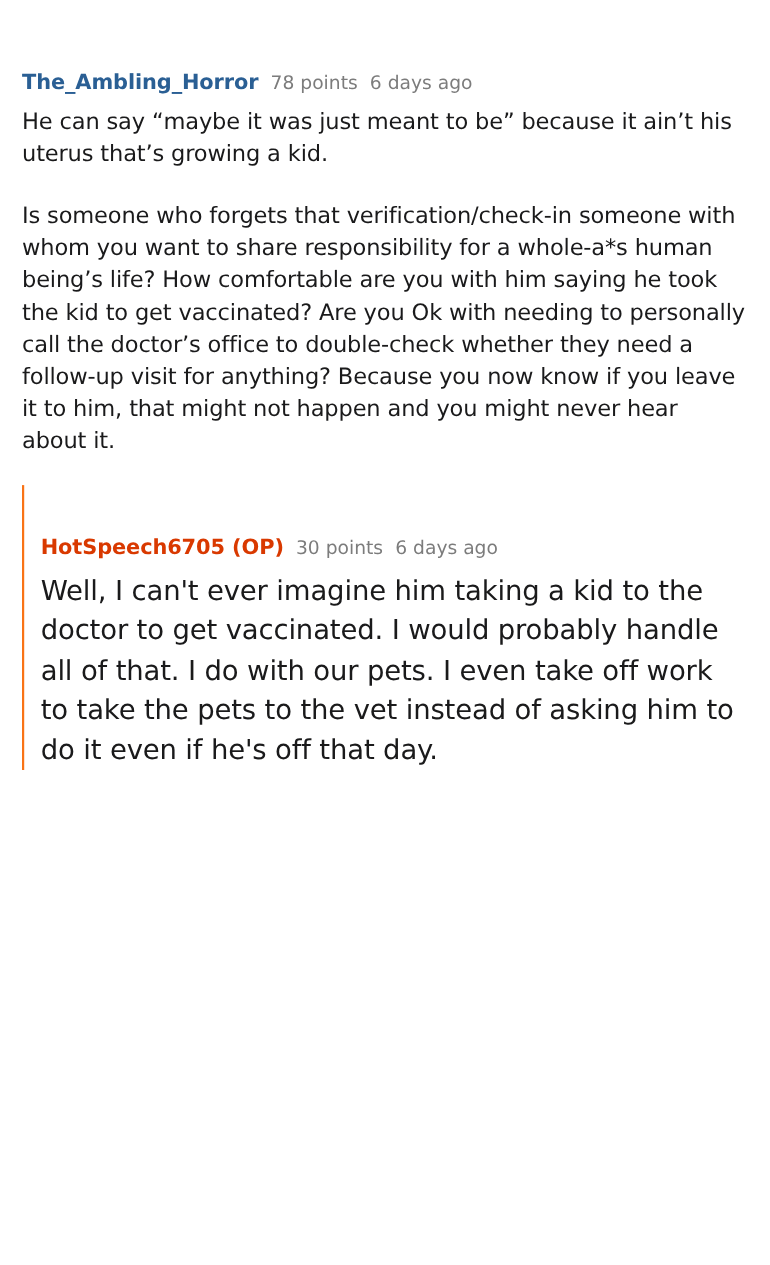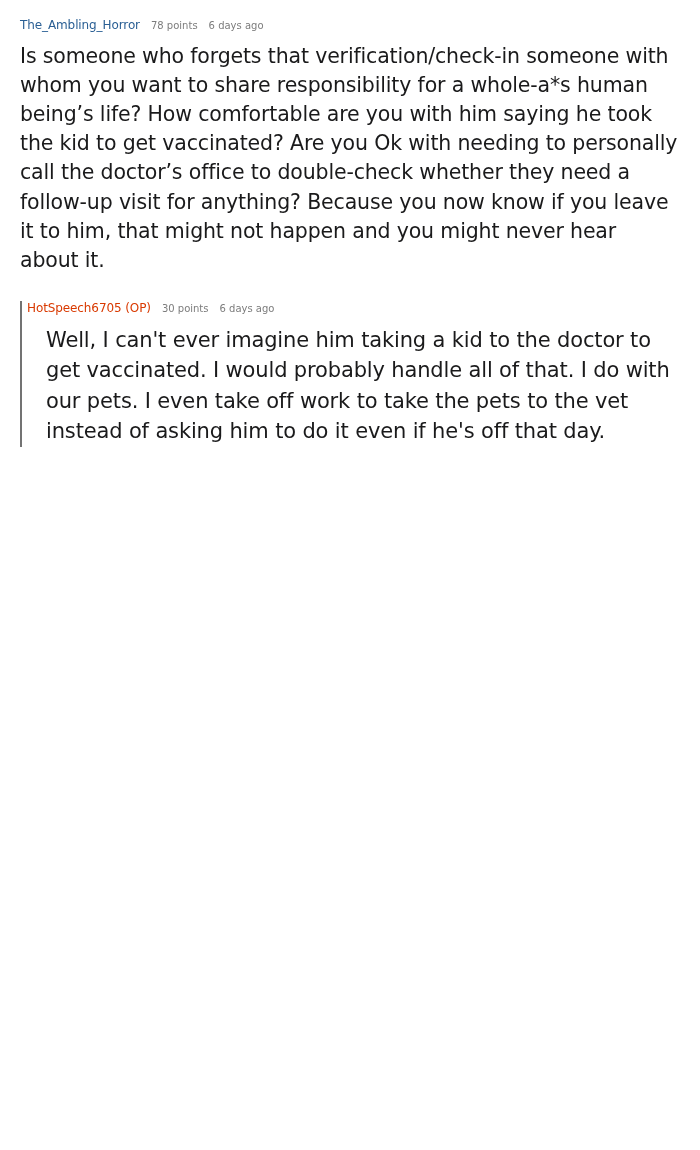--- a/index.html
+++ b/index.html
@@ -20,67 +20,68 @@
     width: 700px;
   }
   .comment-header {
     display: flex;
     align-items: baseline;
     gap: 11px;
     margin-bottom: 10px;
     white-space: nowrap;
   }
   .author {
-    font-size: 12px;
-    font-weight: normal;
+    font-size: 19px;
+    font-weight: bold;
     color: #2a5f94;
     letter-spacing: -0.1px;
+    margin-top: 46px;
   }
   .author.op {
     color: #d93900;
   }
   .meta {
-    font-size: 10px;
+    font-size: 17px;
     color: #7c7c7c;
   }
   .body-text {
     font-size: 20.5px;
     line-height: 1.42;
     color: #1a1a1b;
     letter-spacing: -0.15px;
   }
   .body-text p {
     margin: 0 0 28px 0;
   }
   .body-text p:last-child {
     margin-bottom: 0;
   }
   .reply {
     margin-top: 26px;
-    padding-left: 5px;
-    border-left: 2px solid #737373;
+    padding-left: 15px;
+    border-left: 2px solid #f97316;
   }
   .reply .body-text {
-    font-size: 21px;
+    font-size: 25px;
     line-height: 1.45;
-    margin-left: 19px;
   }
 </style>
 </head>
 <body>
 
 <div class="thread">
 
   <div class="comment">
     <div class="comment-header">
       <span class="author">The_Ambling_Horror</span>
       <span class="meta">78 points</span>
       <span class="meta">6 days ago</span>
     </div>
     <div class="body-text">
+      <p>He can say “maybe it was just meant to be” because it ain’t his uterus that’s growing a kid.</p>
       <p>Is someone who forgets that verification/check-in someone with whom you want to share responsibility for a whole-a*s human being’s life? How comfortable are you with him saying he took the kid to get vaccinated? Are you Ok with needing to personally call the doctor’s office to double-check whether they need a follow-up visit for anything? Because you now know if you leave it to him, that might not happen and you might never hear about it.</p>
     </div>
 
     <div class="reply">
       <div class="comment-header">
         <span class="author op">HotSpeech6705 (OP)</span>
         <span class="meta">30 points</span>
         <span class="meta">6 days ago</span>
       </div>
       <div class="body-text">

